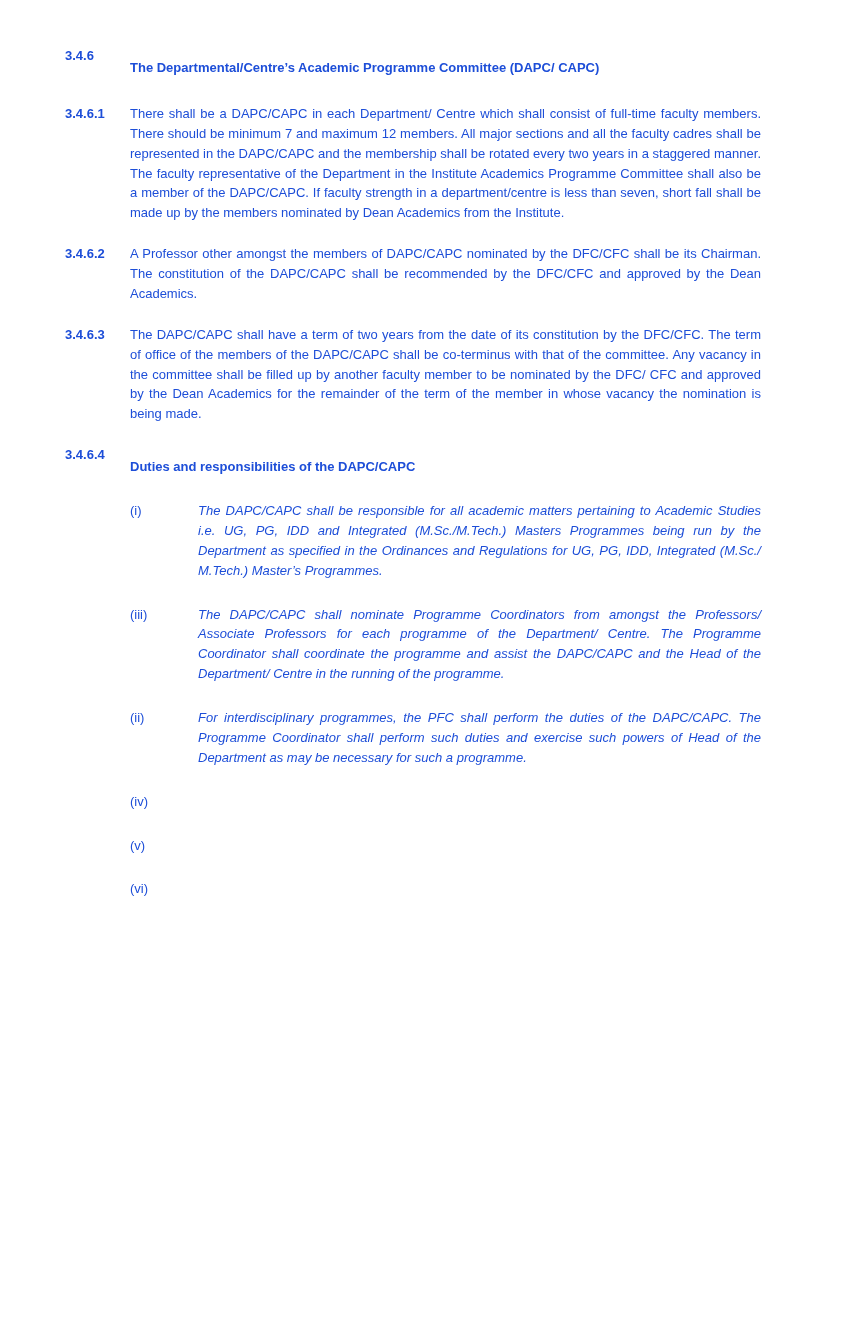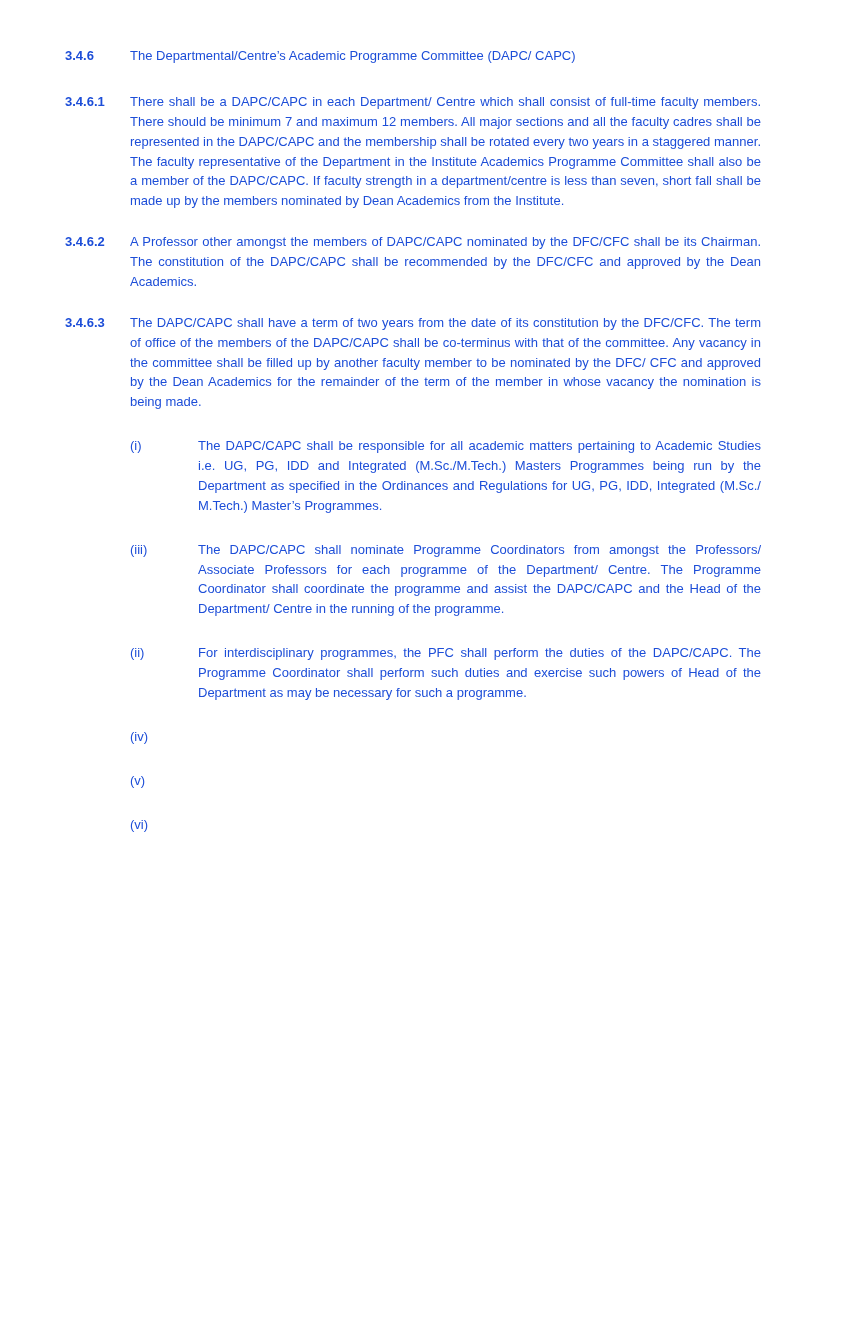--- a/index.html
+++ b/index.html
@@ -27,21 +27,22 @@
   .num {
     width: 65px;
     flex-shrink: 0;
     font-weight: bold;
   }
   .body-text {
     flex: 1;
     text-align: justify;
   }
   .bold {
-    font-weight: normal;
+    font-weight: bold;
+    margin-top: 12px;
   }
   .no-justify {
     text-align: left;
   }
   .section-heading {
     margin-bottom: 26px;
   }
   .clause {
     margin-bottom: 21px;
     justify-content: flex-end;
@@ -57,20 +58,21 @@
     margin-bottom: 0;
   }
   .duty-marker {
     width: 68px;
     flex-shrink: 0;
     font-weight: normal;
   }
   .duty-text {
     flex: 1;
     text-align: justify;
+    font-style: italic;
   }
 </style>
 </head>
 <body>
 
 <div class="page">
 
   <div class="row section-heading">
     <div class="num">3.4.6</div>
     <div class="body-text bold no-justify">The Departmental/Centre’s Academic Programme Committee (DAPC/ CAPC)</div>
@@ -84,20 +86,24 @@
   <div class="row clause">
     <div class="num">3.4.6.2</div>
     <div class="body-text">A Professor other amongst the members of DAPC/CAPC nominated by the DFC/CFC shall be its Chairman. The constitution of the DAPC/CAPC shall be recommended by the DFC/CFC and approved by the Dean Academics.</div>
   </div>
 
   <div class="row clause">
     <div class="num">3.4.6.3</div>
     <div class="body-text">The DAPC/CAPC shall have a term of two years from the date of its constitution by the DFC/CFC. The term of office of the members of the DAPC/CAPC shall be co-terminus with that of the committee. Any vacancy in the committee shall be filled up by another faculty member to be nominated by the DFC/ CFC and approved by the Dean Academics for the remainder of the term of the member in whose vacancy the nomination is being made.</div>
   </div>
 
+  <div class="row clause clause-last">
+    <div class="num">3.4.6.4</div>
+    <div class="body-text bold no-justify">Duties and responsibilities of the DAPC/CAPC</div>
+  </div>
 
   <div class="duty">
     <div class="duty-marker">(i)</div>
     <div class="duty-text">The DAPC/CAPC shall be responsible for all academic matters pertaining to Academic Studies i.e. UG, PG, IDD and Integrated (M.Sc./M.Tech.) Masters Programmes being run by the Department as specified in the Ordinances and Regulations for UG, PG, IDD, Integrated  (M.Sc./ M.Tech.) Master’s Programmes.</div>
   </div>
 
   <div class="duty">
     <div class="duty-marker">(iii)</div>
     <div class="duty-text">The DAPC/CAPC shall nominate Programme Coordinators from amongst the Professors/ Associate Professors for each programme of the Department/ Centre. The Programme Coordinator shall coordinate the programme and assist the DAPC/CAPC and the Head of the Department/ Centre in the running of the programme.</div>
   </div>

